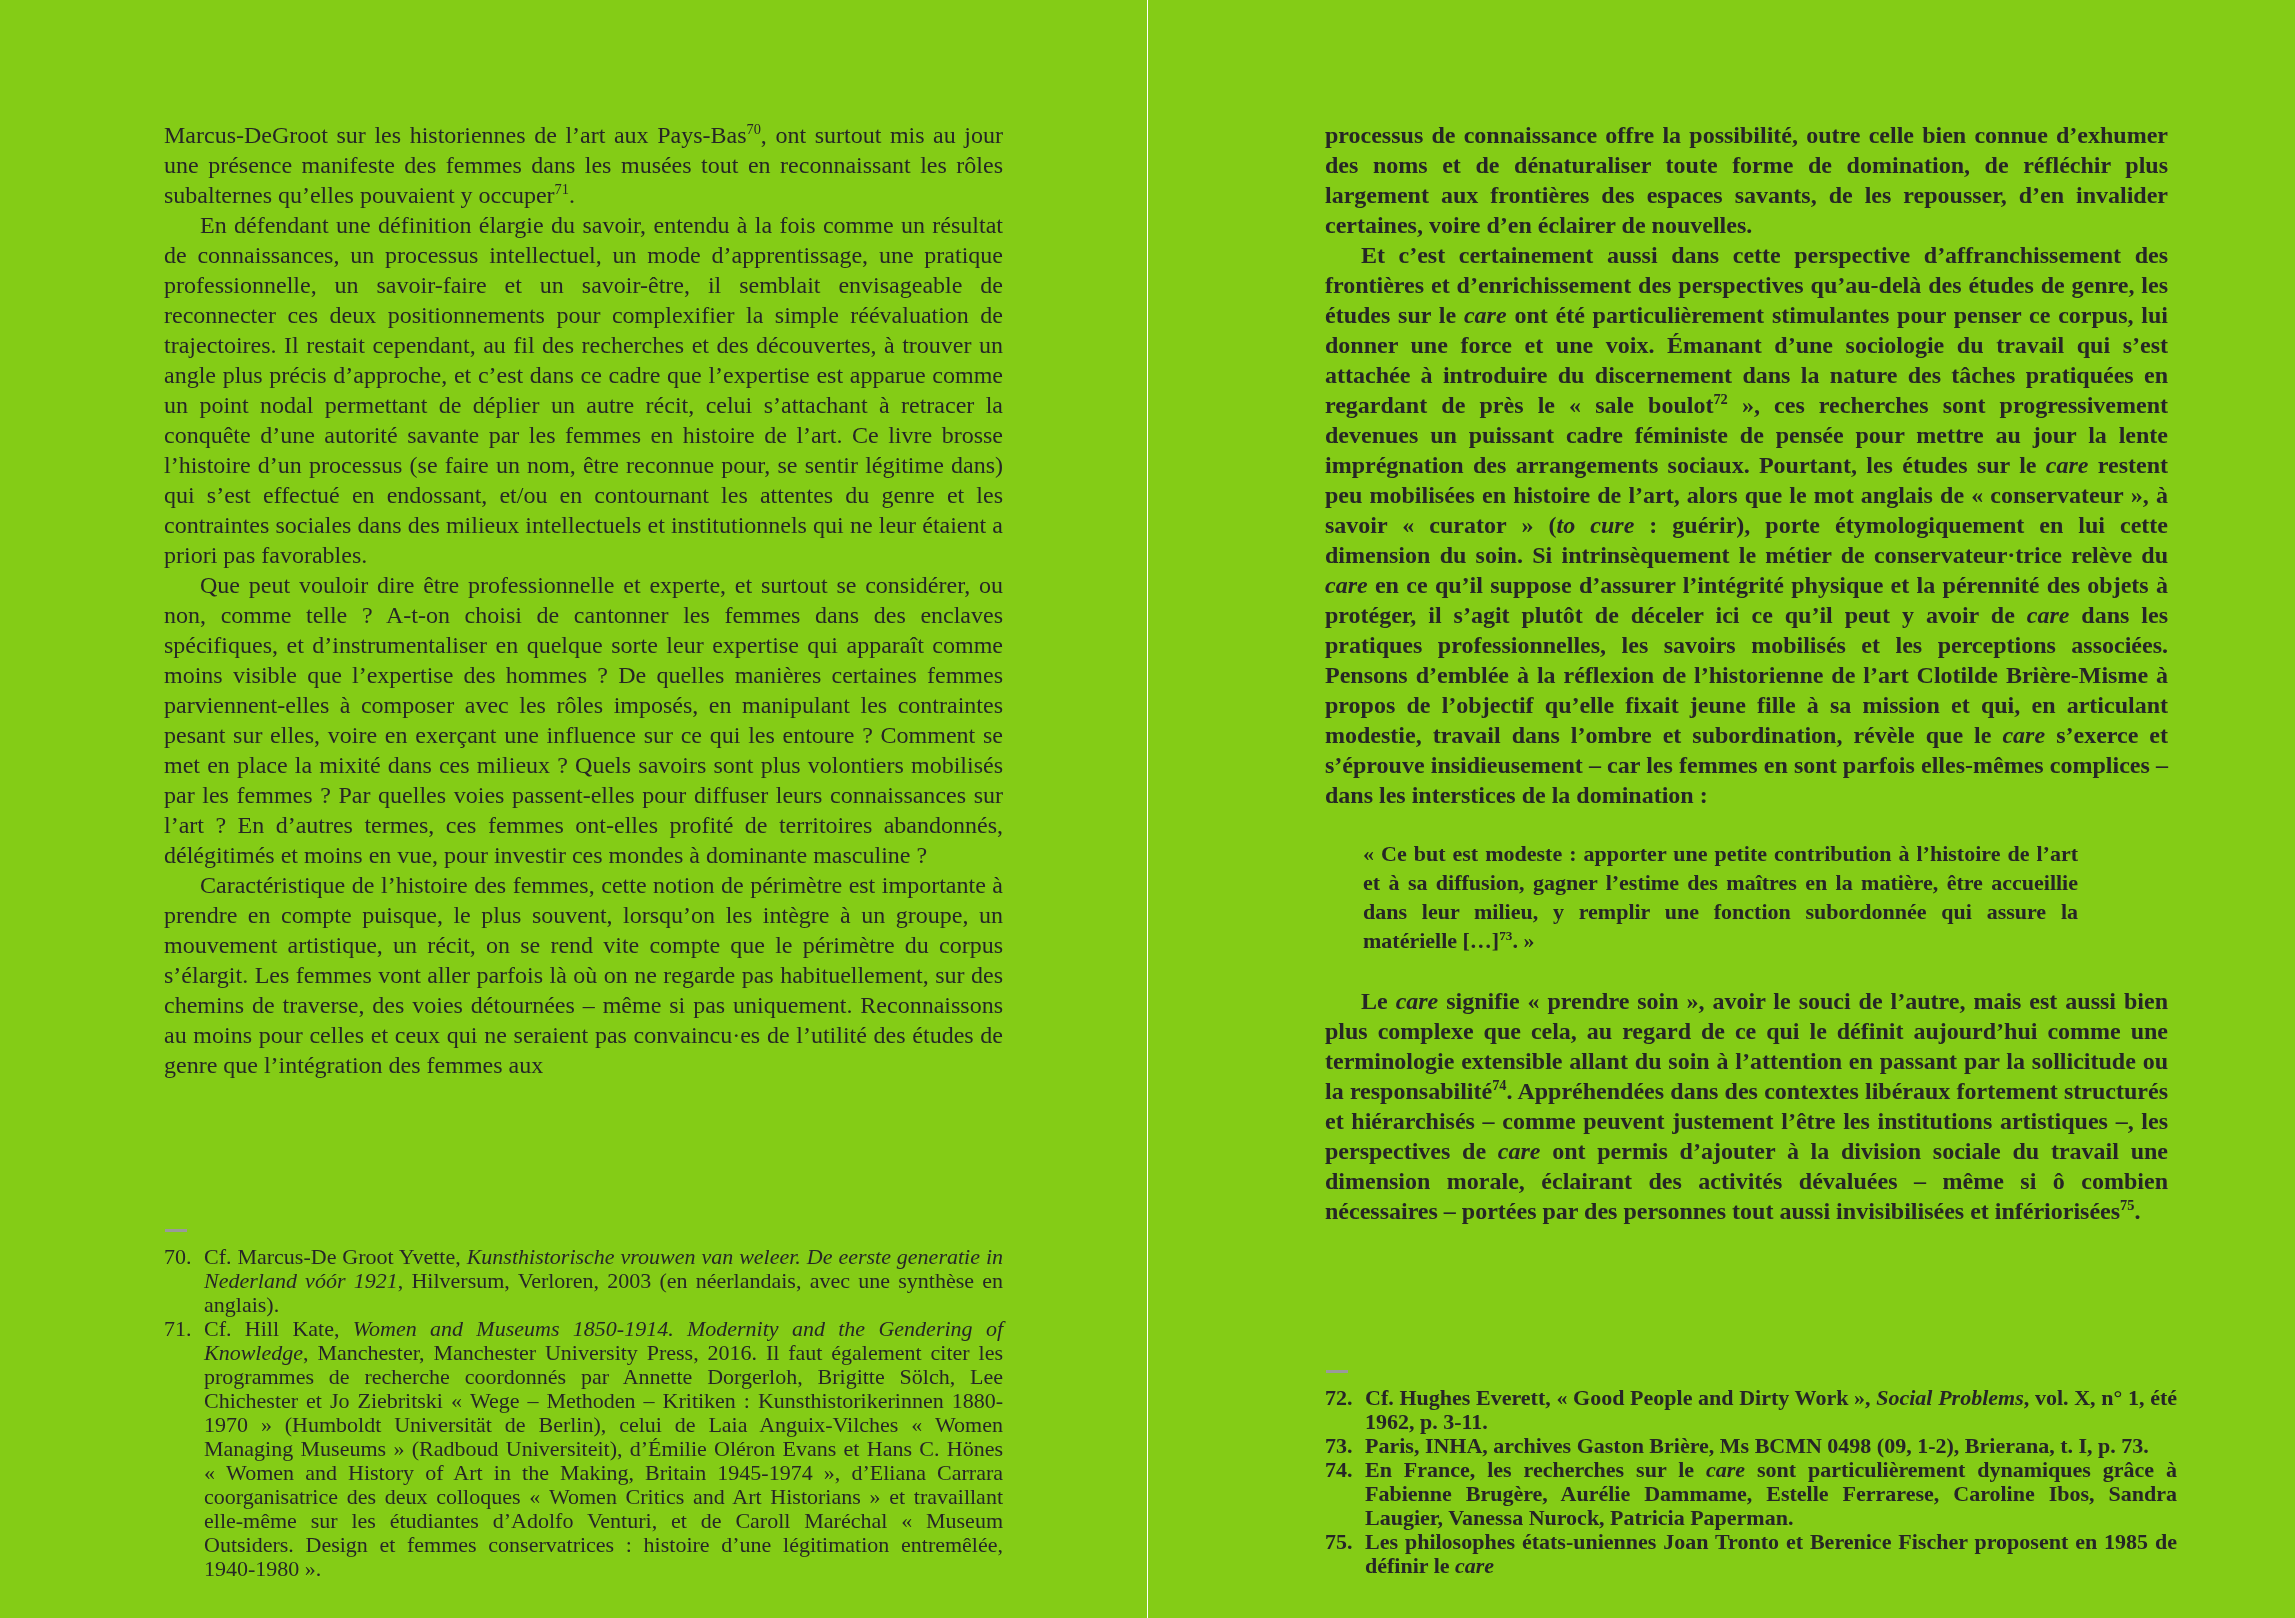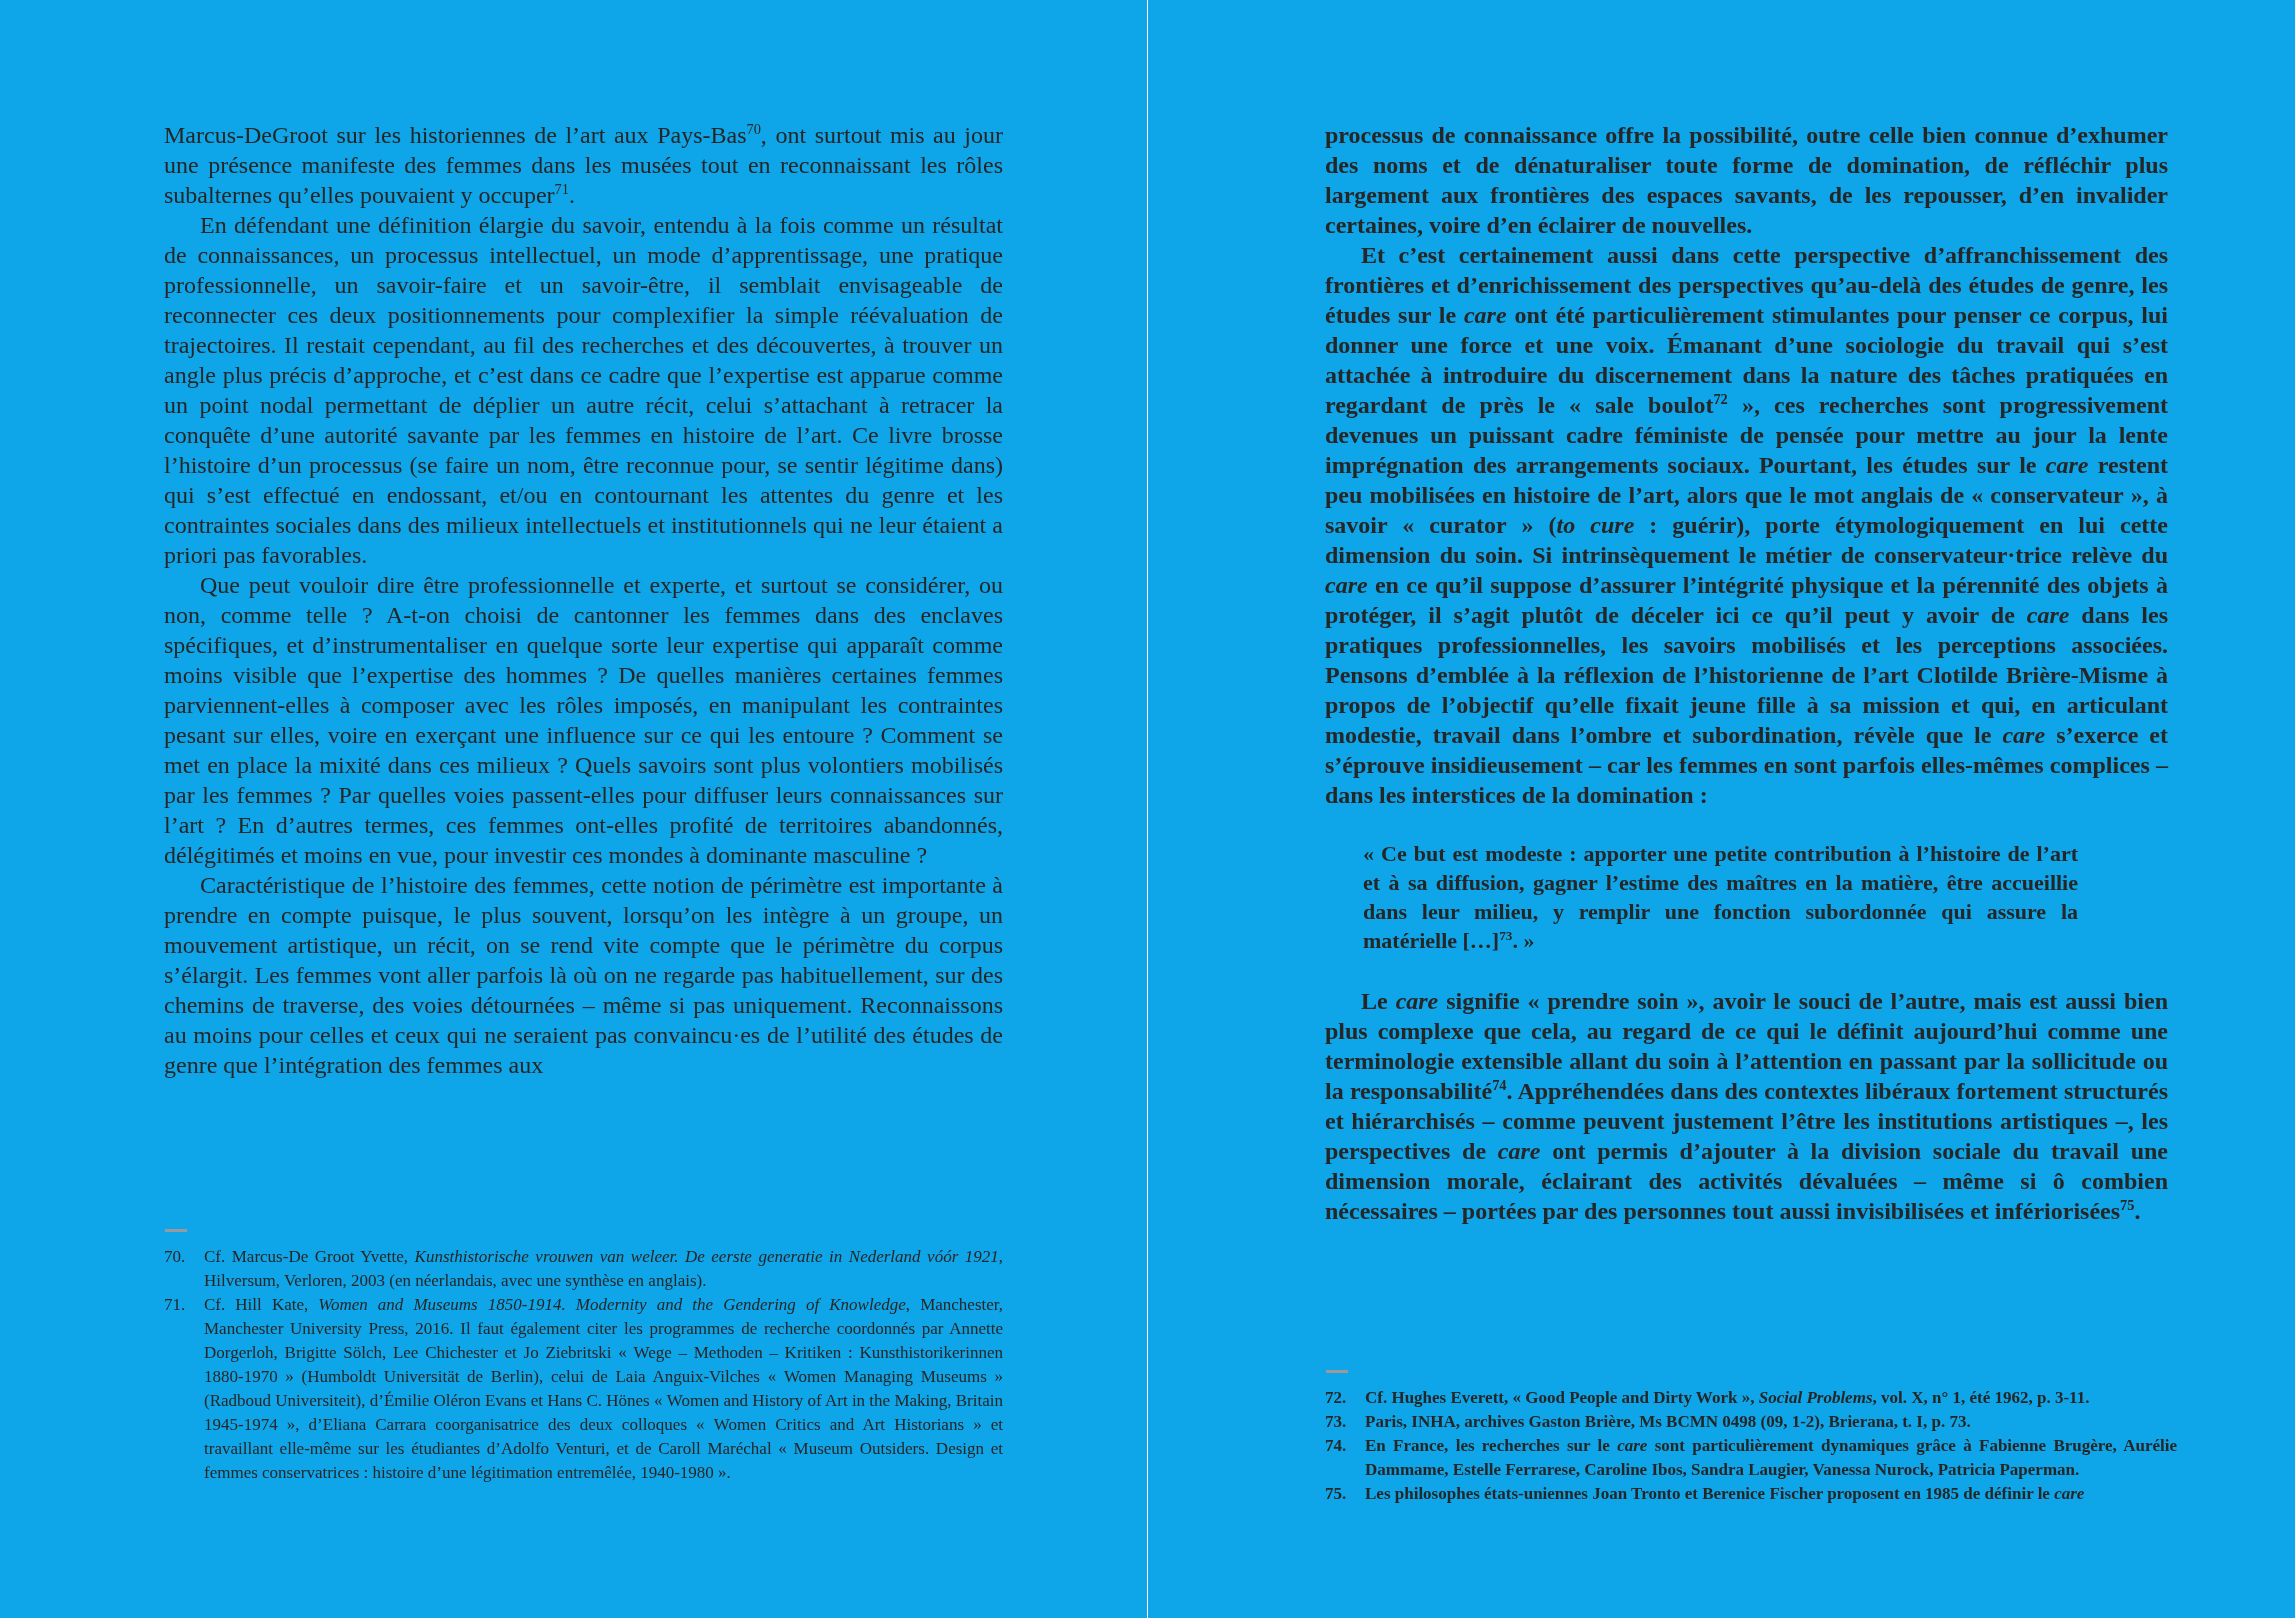--- a/index.html
+++ b/index.html
@@ -12,21 +12,21 @@
     width: 2295px;
     height: 1618px;
     overflow: hidden;
     font-family: "Liberation Serif", "DejaVu Serif", serif;
     color: #262626;
   }
   .page {
     position: absolute;
     top: 0;
     height: 1618px;
-    background: #0ea5e9;
+    background: #84cc16;
   }
   .page-left  { left: 0;      width: 1147px; }
   .page-right { left: 1148px; width: 1147px; font-weight: bold; }
 
   .body-text {
     position: absolute;
     top: 120px;
   }
   .page-left  .body-text { left: 164px; width: 839px; }
   .page-right .body-text { left: 177px; width: 843px; }
@@ -56,21 +56,21 @@
 
   .fn-rule {
     width: 22.4px;
     height: 2.6px;
     background: #9a9a9a;
     margin: 0 0 13.8px 0.9px;
   }
   .footnote {
     display: grid;
     grid-template-columns: 40px 1fr;
-    font-size: 17px;
+    font-size: 22px;
     line-height: 24px;
     text-align: justify;
   }
   .fn-num { text-align: left; }
 
   .page-number {
     position: absolute;
     top: 1518px;
     font-size: 21.5px;
     text-align: center;

